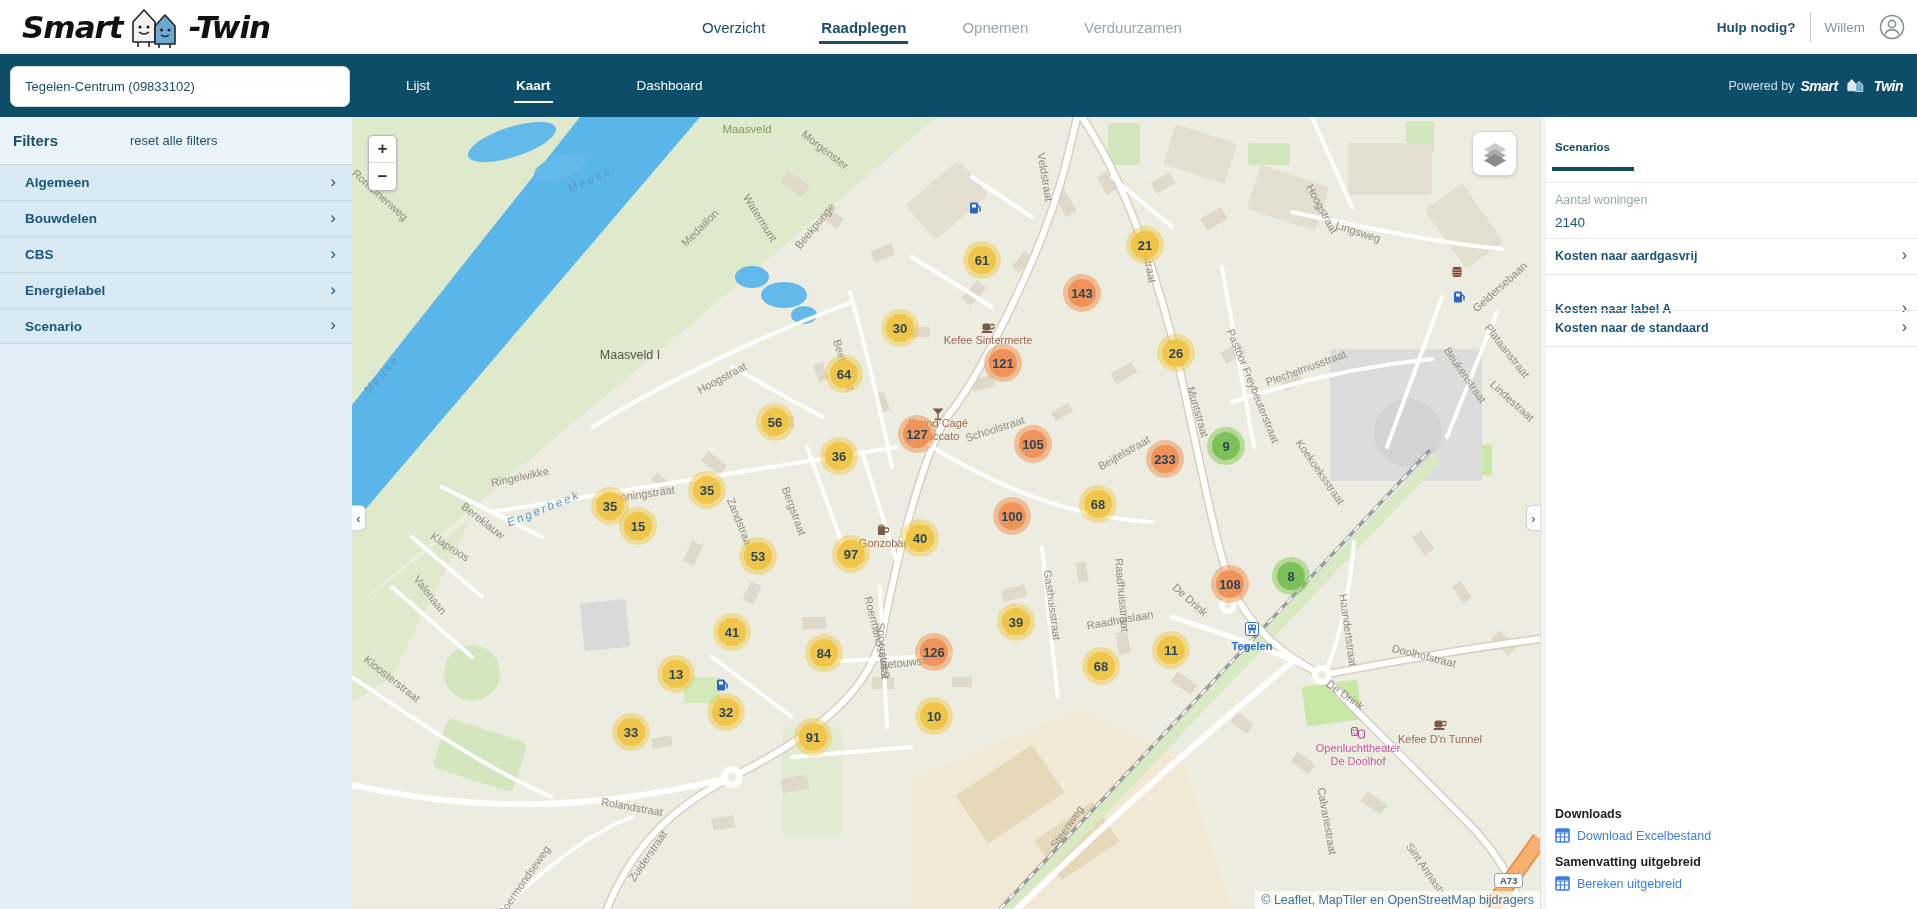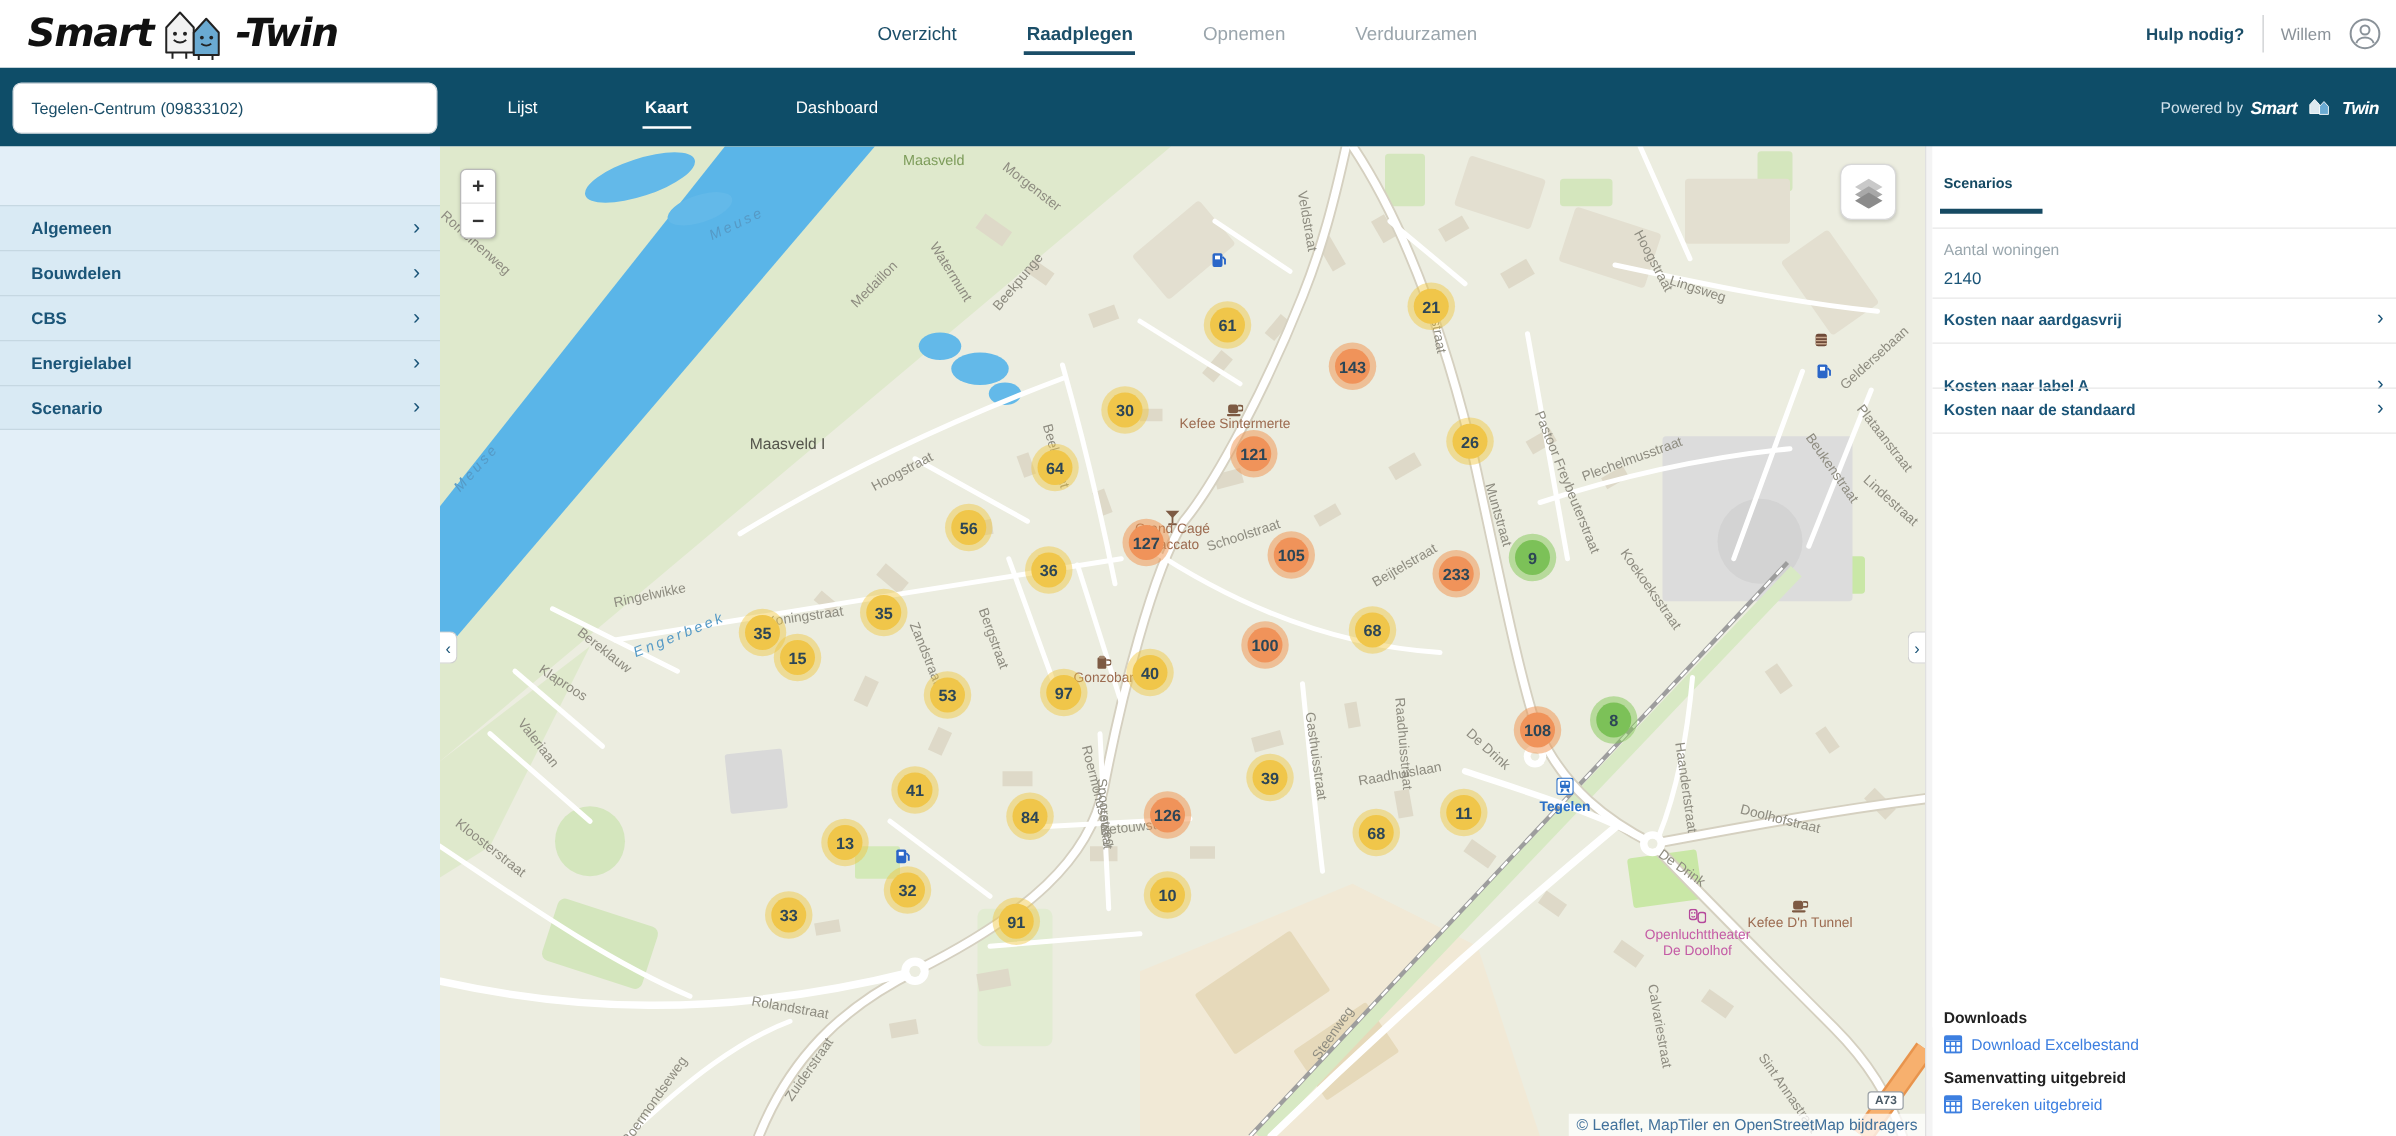--- a/index.html
+++ b/index.html
@@ -145,20 +145,24 @@
         <g stroke="#fff" stroke-width="2">
             <path d="M8 18 L19 6 L30 18 V38 H8 Z" fill="#dce8ef"></path>
         <path d="M30 22 L40 11 L50 22 V40 H30 Z" fill="#6aaad2"></path>
           </g>
       </svg>
       <b>Twin</b>
     </div>
   </div>
 
   <div id="sidebar">
+    <div id="filters-head">
+      <span id="filters-title">Filters</span>
+      <span id="reset-filters">reset alle filters</span>
+    </div>
     <div id="fgroups" style="position:absolute;top:47px;width:352px">
         <div class="fgroup">
           <span class="glabel">Algemeen</span>
           <span class="gchev">›</span>
         </div>
         <div class="fgroup">
           <span class="glabel">Bouwdelen</span>
           <span class="gchev">›</span>
         </div>
         <div class="fgroup">

